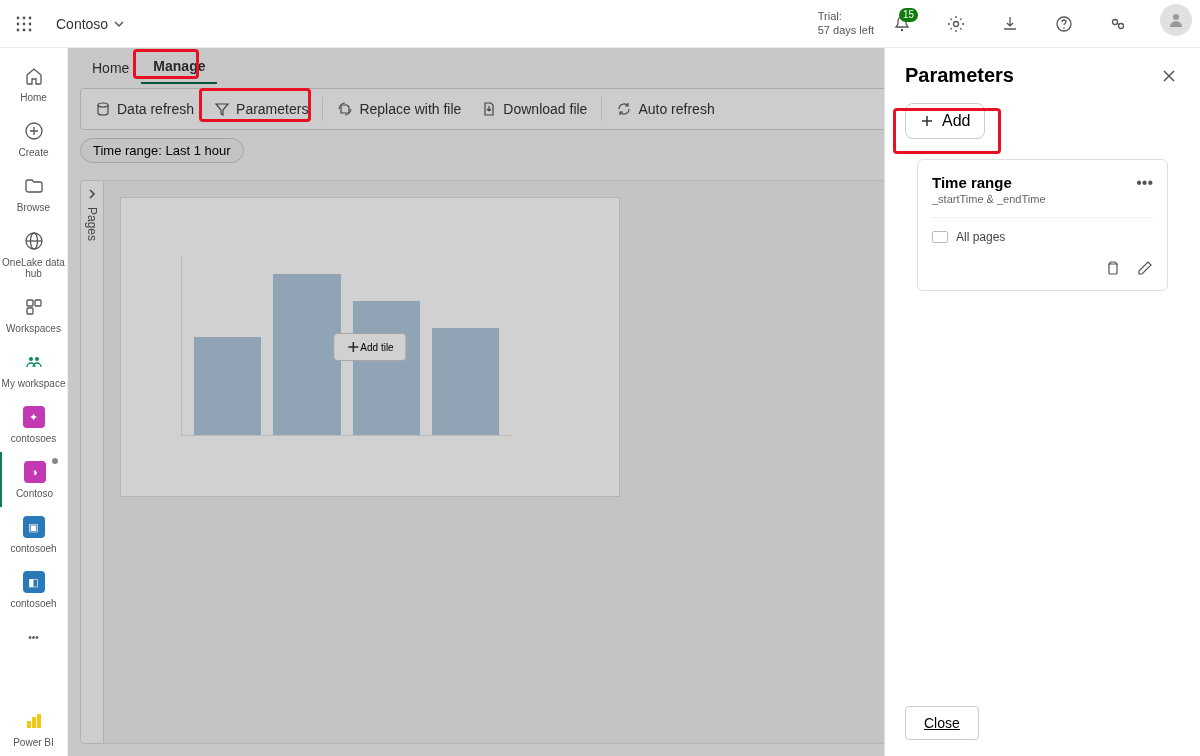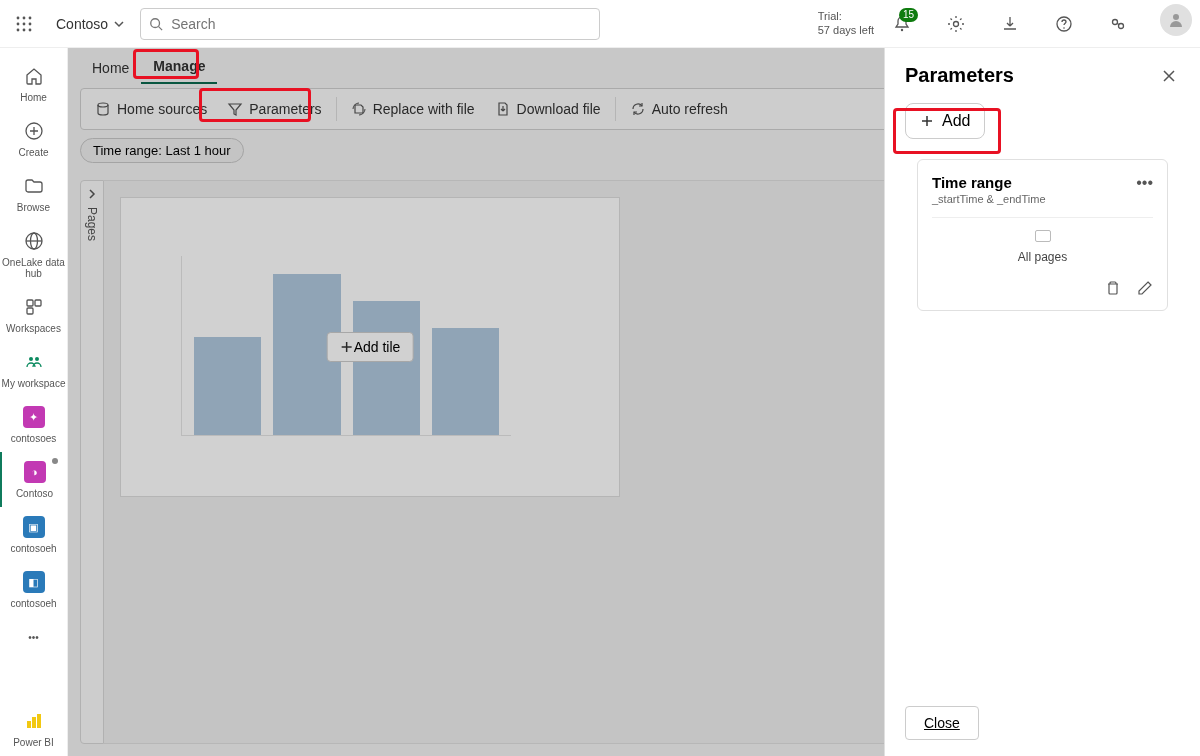--- a/index.html
+++ b/index.html
@@ -42,37 +42,37 @@
 .chip-row { padding: 8px 12px; }
 .chip { display:inline-flex; border:1px solid #c8c8c8; border-radius: 14px; padding: 4px 12px; font-size:13px; background:#f0f0f0; cursor:pointer; }
 
 .canvas-wrap { position:absolute; top: 132px; left: 12px; right: 12px; bottom: 12px; display:flex; }
 .pages-tab { width: 24px; background:#fafafa; border:1px solid #d8d8d8; border-radius:4px 0 0 4px; display:flex; flex-direction:column; align-items:center; padding-top:8px; gap:8px; cursor:pointer; }
 .pages-label { writing-mode: vertical-rl; font-size:12px; color:#555; }
 .dashboard-area { flex:1; background:#f0f0f0; border:1px solid #e0e0e0; border-left:none; padding: 16px; }
 .tile { width: 500px; height: 300px; background:#fff; border:1px solid #ddd; position:relative; }
 .chart { position:absolute; left:60px; bottom:60px; width:330px; height:180px; display:flex; align-items:flex-end; gap:12px; border-left:1px solid #e4e4e4; border-bottom:1px solid #e4e4e4; padding: 0 12px; }
 .bar { background:#b0c9df; flex:1; }
-.add-tile { position:absolute; top:50%; left:50%; transform:translate(-50%,-50%); background:#fff; border:1px solid #ccc; border-radius:4px; padding:6px 12px; display:flex; align-items:center; font-size:14px; cursor:pointer; }
+.add-tile { position:absolute; top:50%; left:50%; transform:translate(-50%,-50%); background:#fff; border:1px solid #ccc; border-radius:4px; padding:6px 12px; display:flex; align-items:center; font-size:10px; cursor:pointer; }
 
 
 .hl { position:absolute; border: 3px solid #e81123; border-radius:4px; z-index:6; pointer-events:none; }
 
 
 .panel { position:absolute; top:48px; right:0; bottom:0; width: 316px; background:#fff; border-left:1px solid #e0e0e0; z-index:10; display:flex; flex-direction:column; }
 .panel-head { display:flex; align-items:center; justify-content:space-between; padding: 16px 20px 8px; }
 .panel-title { font-size:20px; font-weight:600; }
 .close-x { cursor:pointer; color:#555; padding:4px; }
 .add-btn { margin: 8px 20px; border:1px solid #ccc; border-radius:8px; padding:8px 14px; display:inline-flex; align-items:center; gap:8px; font-size:16px; cursor:pointer; background:#fff;justify-content:flex-end; }
 .param-card { margin: 12px 32px; border:1px solid #e0e0e0; border-radius:6px; padding: 14px; }
 .param-card-head { display:flex; align-items:flex-start; justify-content:space-between; }
 .param-name { font-weight:600; font-size:15px; }
 .param-sub { font-size:11px; color:#666; margin-top:2px; }
 .param-sep { height:1px; background:#eee; margin: 12px 0; }
-.param-row { display:flex; align-items:center; gap:8px; font-size:12px; color:#444;flex-direction:column; }
+.param-row { display:flex; align-items:center; gap:8px; font-size:12px; color:#444; }
 .page-ico { width:16px; height:12px; border:1px solid #bbb; border-radius:2px; display:inline-block; }
 .param-actions { display:flex; justify-content:flex-end; gap:16px; margin-top:16px; color:#555; }
 .param-actions span { cursor:pointer; }
 .panel-footer { margin-top:auto; padding:16px 20px; display:flex; justify-content:flex-start; }
 .close-btn { border:1px solid #ccc; border-radius:4px; padding:8px 18px; font-size:14px; cursor:pointer; background:#fff;text-decoration:underline; }
 
 svg { display:block; }
 </style>
 </head>
 <body>
@@ -90,27 +90,20 @@
         <circle cx="8" cy="14" r="1.4"></circle>
         <circle cx="14" cy="14" r="1.4"></circle>
       </svg>
   </div>
   <div class="org">
     <span>Contoso</span>
     <svg width="10" height="10" viewBox="0 0 10 10">
         <path d="M1 3l4 4 4-4" stroke="#555" fill="none" stroke-width="1.5"></path>
       </svg>
   </div>
-  <div class="searchbox">
-    <svg width="14" height="14" viewBox="0 0 16 16">
-        <circle cx="7" cy="7" r="5" stroke="#777" fill="none" stroke-width="1.5"></circle>
-        <line x1="11" y1="11" x2="15" y2="15" stroke="#777" stroke-width="1.5"></line>
-      </svg>
-    <input placeholder="Search" style="">
-  </div>
   <div class="topbar-spacer"></div>
   <div class="trial">
     <div>Trial:</div>
     <div>57 days left</div>
   </div>
   <div class="top-icons">
     <div class="top-icon">
       <svg width="18" height="18" viewBox="0 0 18 18">
           <path d="M9 2a4 4 0 00-4 4v3l-2 3h12l-2-3V6a4 4 0 00-4-4z" fill="none" stroke="#555" stroke-width="1.3"></path>
           <circle cx="9" cy="15" r="1.2" fill="#555"></circle>
@@ -253,21 +246,21 @@
     <div class="tab">Home</div>
     <div class="tab active">Manage</div>
   </div>
 
   <div class="toolbar">
     <div class="tool-btn">
       <svg width="16" height="16" viewBox="0 0 16 16">
           <ellipse cx="8" cy="4" rx="5" ry="2" fill="none" stroke="#555" stroke-width="1.2"></ellipse>
           <path d="M3 4v8c0 1.1 2.2 2 5 2s5-.9 5-2V4" fill="none" stroke="#555" stroke-width="1.2"></path>
         </svg>
-      <span>Home sources</span>
+      <span>Data refresh</span>
     </div>
     <div class="tool-btn">
       <svg width="16" height="16" viewBox="0 0 16 16">
           <path d="M2 3h12l-5 6v5l-2-1v-4L2 3z" fill="none" stroke="#555" stroke-width="1.2"></path>
         </svg>
       <span>Parameters</span>
     </div>
     <div class="tool-sep"></div>
     <div class="tool-btn">
       <svg width="16" height="16" viewBox="0 0 16 16">

